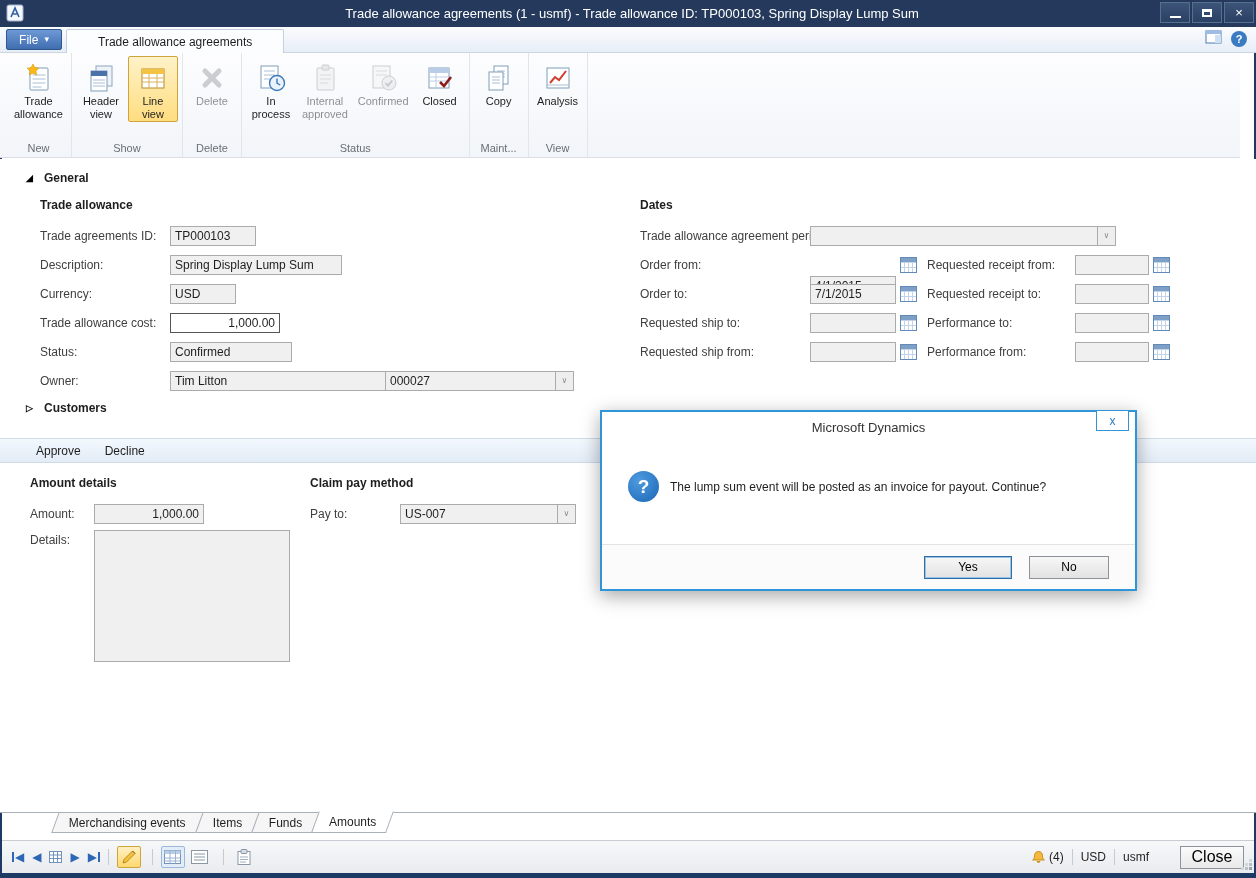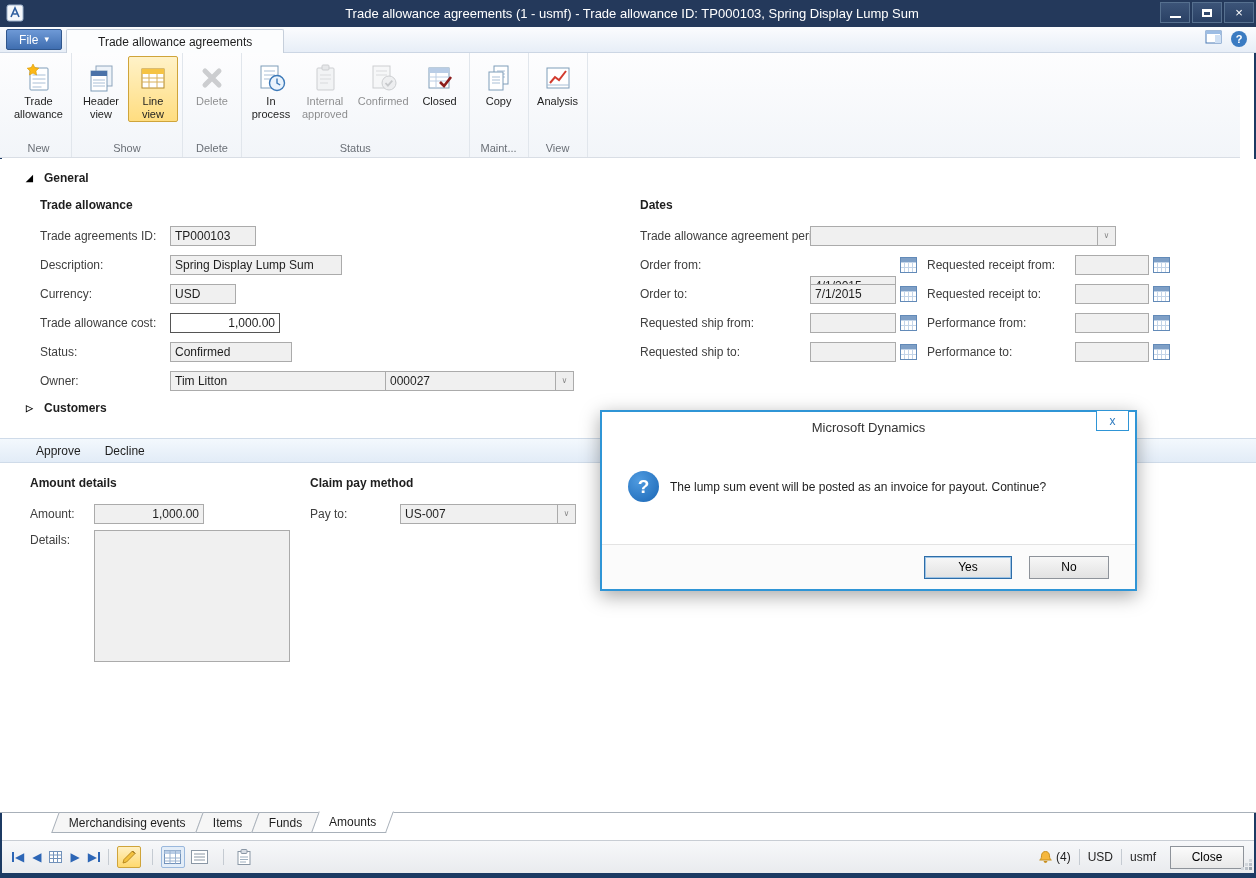--- a/index.html
+++ b/index.html
@@ -73,21 +73,21 @@
   .statusbar{position:absolute;top:840px;left:2px;right:2px;height:33px;background:linear-gradient(#f7f8fa,#e9ebee);border-top:1px solid #c8cdd4;display:flex;align-items:center;padding:0 10px}
   .nav-group{display:flex;align-items:center;gap:8px;color:#2d66b6;font-size:12px}
   .nav-ico{display:flex;align-items:center;gap:1px;cursor:default}
   .vbar{display:inline-block;width:2px;height:10px;background:#2d66b6}
   .sep{width:1px;height:16px;background:#c5cbd2;margin:0 8px}
   .tool-box{width:24px;height:22px;display:flex;align-items:center;justify-content:center;border:1px solid transparent;border-radius:2px;margin-right:3px}
   .tool-box.sel-edit{background:linear-gradient(#fff0c3,#ffd96e);border-color:#cfa43a}
   .tool-box.sel-view{background:#e3edf8;border-color:#9ab8dd}
   .status-right{margin-left:auto;display:flex;align-items:center}
   .notif{display:flex;align-items:center;gap:3px}
-  .close-btn{margin-left:14px;width:74px;height:23px;font-size:12px;font-family:inherit;background:linear-gradient(#fbfbfb,#e8e8e8);border:1px solid #8e939a;cursor:default}
+  .close-btn{margin-left:31px;width:64px;height:23px;font-size:16px;font-family:inherit;background:linear-gradient(#fbfbfb,#e8e8e8);border:1px solid #8e939a;cursor:default}
   .bottom-band{position:absolute;left:0;right:0;bottom:0;height:5px;background:#1c3a63}
   .grip{position:absolute;right:4px;bottom:8px;width:12px;height:12px}
   .grip::before{content:"";position:absolute;right:0;bottom:0;width:3px;height:3px;background:#9aa3ad;box-shadow:-4px 0 #b9c0c8,0 -4px #b9c0c8,-8px 0 #d2d7dc,-4px -4px #d2d7dc,0 -8px #d2d7dc}
 </style>
 </head>
 <body>
 
 <div class="window">
 
   <div class="titlebar">
@@ -343,32 +343,32 @@
       </div>
       <div class="frow">
         <label class="flabel w170">Order to:</label>
         <input class="inp" style="width: 86px;" readonly="" value="7/1/2015">
         <span class="cal"></span>
         <label class="flabel dlab2">Requested receipt to:</label>
         <input class="inp" style="width: 74px;" readonly="" value="">
         <span class="cal"></span>
       </div>
       <div class="frow">
+        <label class="flabel w170">Requested ship to:</label>
+        <input class="inp" style="width: 86px;" readonly="" value="">
+        <span class="cal"></span>
+        <label class="flabel dlab2">Performance to:</label>
+        <input class="inp" style="width: 74px;" readonly="" value="">
+        <span class="cal"></span>
+      </div>
+      <div class="frow">
         <label class="flabel w170">Requested ship from:</label>
         <input class="inp" style="width: 86px;" readonly="" value="">
         <span class="cal"></span>
         <label class="flabel dlab2">Performance from:</label>
-        <input class="inp" style="width: 74px;" readonly="" value="">
-        <span class="cal"></span>
-      </div>
-      <div class="frow">
-        <label class="flabel w170">Requested ship to:</label>
-        <input class="inp" style="width: 86px;" readonly="" value="">
-        <span class="cal"></span>
-        <label class="flabel dlab2">Performance to:</label>
         <input class="inp" style="width: 74px;" readonly="" value="">
         <span class="cal"></span>
       </div>
     </div>
 
     <div class="fasttab" style="top:242px">
       <span class="exp">▷</span>
       <span>Customers</span>
     </div>
 

